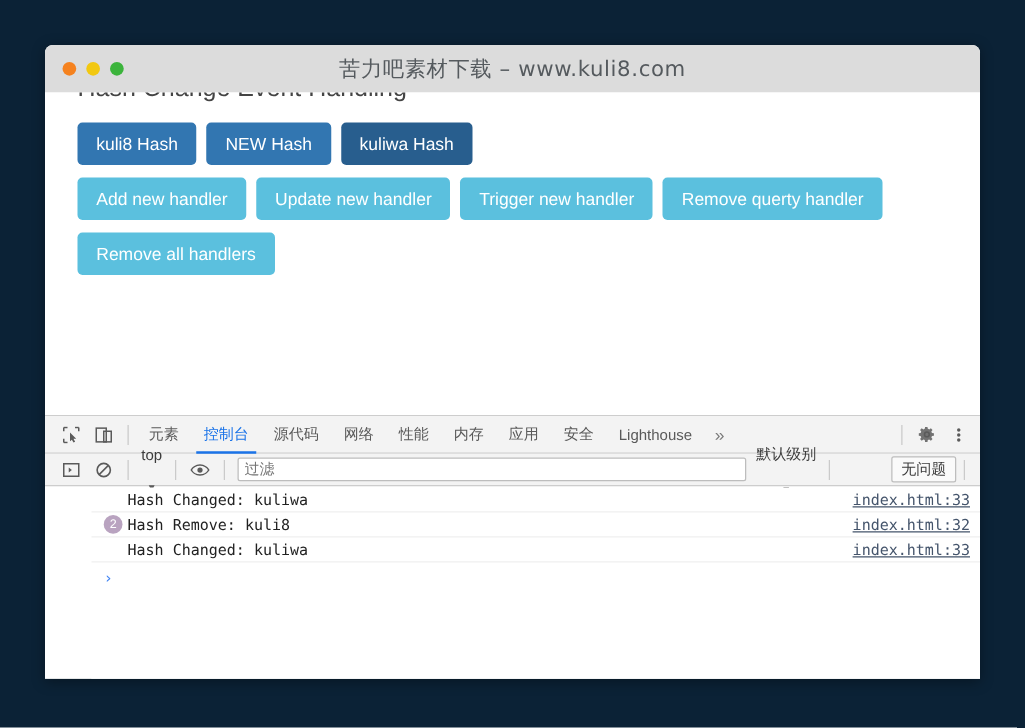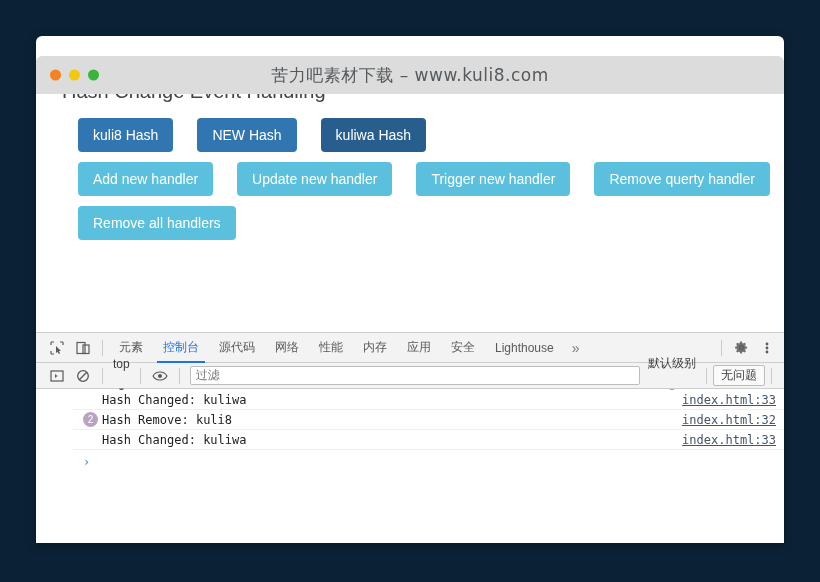--- a/index.html
+++ b/index.html
@@ -25,21 +25,20 @@
   }
 
   
   .titlebar {
     position: relative;
     height: 38px;
     background: #dcdcdc;
     border-radius: 6px 6px 0 0;
     display: flex;
     align-items: center;
-    margin-top: 20px;
   }
   .lights {
     position: absolute;
     left: 14px; top: 50%;
     transform: translateY(-50%);
     display: flex;
     gap: 8px;
   }
   .light { width: 11px; height: 11px; border-radius: 50%; }
   .light.red    { background: #f5821f; }
@@ -80,21 +79,20 @@
   .btn {
     border: none;
     border-radius: 4px;
     color: #ffffff;
     font-size: 14px;
     font-family: "Liberation Sans", sans-serif;
     padding: 10px 15px;
     cursor: pointer;
     line-height: 1;
     white-space: nowrap;
-    margin-left: 16px;
   }
   .btn-primary { background: #3276b1; }
   .btn-primary.active { background: #285e8e; }
   .btn-info { background: #5bc0de; }
 
   
   .devtools {
     position: absolute;
     left: 0; right: 0; top: 296px; bottom: 0;
     background: #ffffff;
@@ -181,20 +179,21 @@
   }
   .issues-badge {
     font-size: 12px;
     color: #3c3c3c;
     border: 1px solid #bdbdbd;
     border-radius: 2px;
     background: #fafafa;
     padding: 1px 7px;
     cursor: pointer;
     white-space: nowrap;
+    margin-left: 43px;
   }
 
   
   .console-body {
     position: absolute;
     left: 0; right: 0; top: 57px; bottom: 0;
     background: #ffffff;
     overflow: hidden;
     margin-left: 37px;
   }

